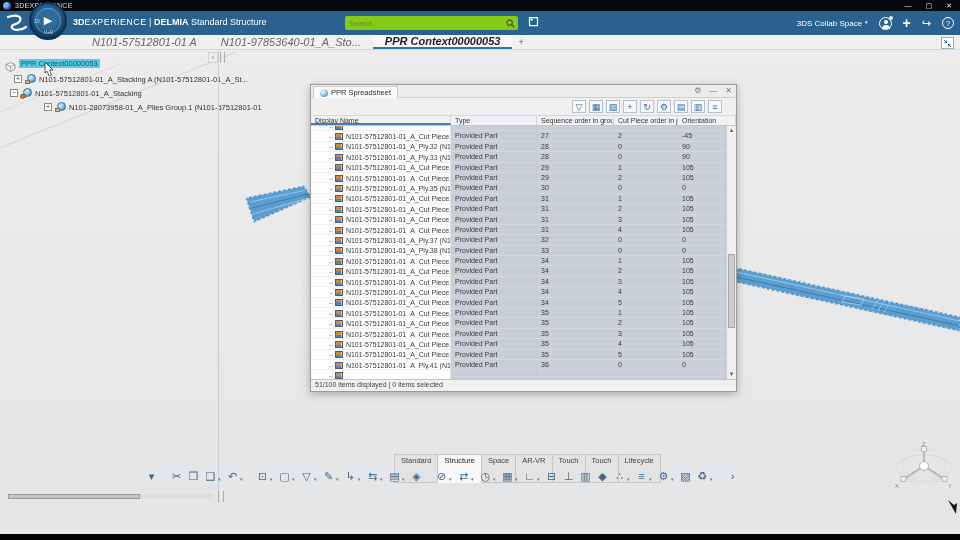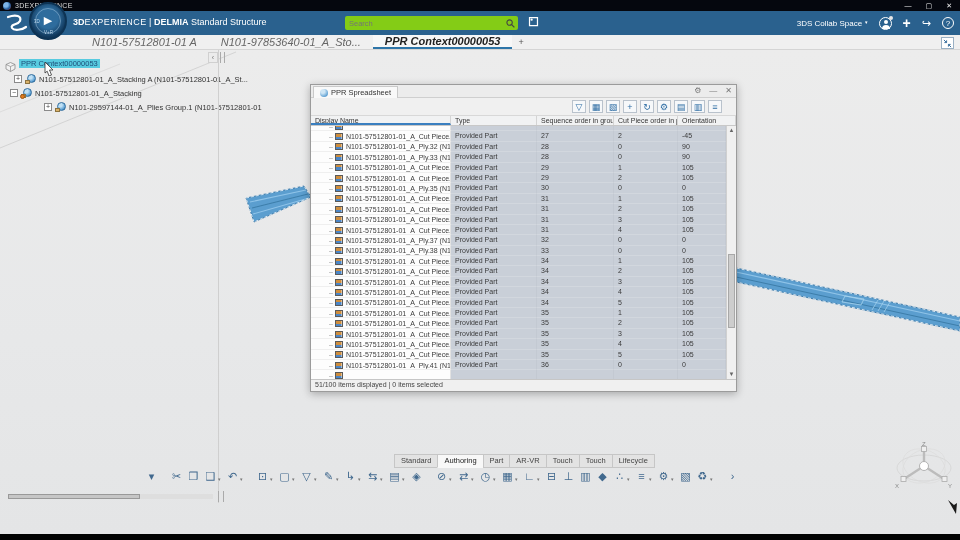--- a/index.html
+++ b/index.html
@@ -123,21 +123,21 @@
     border-left:1px solid #d0d0d0; font-size:6px; color:#666; text-align:center; }
   .vscroll .up { position:absolute; top:0; left:0; right:0; height:9px; line-height:9px; }
   .vscroll .dn { position:absolute; bottom:0; left:0; right:0; height:9px; line-height:9px; }
   .vscroll .thumb { position:absolute; left:1px; right:1px; top:128px; height:74px; background:#cdcdcd;
     border:1px solid #a8a8a8; }
   .ppr-status { position:absolute; left:0; right:0; bottom:0; height:12px; border-top:1px solid #c6c6c6;
     background:#f0f0f0; font-size:7px; color:#444; padding:1px 0 0 4px; }
 
   
   .btabs { position:absolute; left:394px; top:454px; display:flex; font-size:7.5px; color:#444; }
-  .btab { padding:1px 6px 2px; border:1px solid #c6c6c6; border-right:none; background:#e3e3e3; white-space:nowrap; }
+  .btab { padding:1px 6px 17px; border:1px solid #c6c6c6; border-right:none; background:#e3e3e3; white-space:nowrap; }
   .btab:last-child { border-right:1px solid #c6c6c6; }
   .btab.active { background:#f8f8f8; font-weight:normal; color:#222; border-bottom-color:#f8f8f8; }
   .btools { position:absolute; left:144px; top:468px; width:690px; height:17px; display:flex;
     align-items:center; gap:2px; }
   .btool { display:flex; align-items:flex-end; }
   .btool .g { font-size:11px; color:#41698e; width:15px; text-align:center; line-height:15px; }
   .btool .car { font-size:5px; color:#777; width:5px; line-height:10px; }
   .bsep { width:6px; }
   .bottomstrip { position:absolute; left:0; top:534px; width:960px; height:6px; background:#020202; }
 
@@ -286,21 +286,21 @@
               <span class="badge"></span>
             </span>
             <span class="lbl">N101-57512801-01_A_Stacking</span>
           </div>
           <div class="tree-item" style="left: 44px; top: 52px;">
             <span class="expander">+</span>
             <span class="nodeicon">
               <span class="globe"></span>
               <span class="box"></span>
             </span>
-            <span class="lbl">N101-29597144-01_A_Plies Group.1 (N101-57512801-01</span>
+            <span class="lbl">N101-28073958-01_A_Plies Group.1 (N101-57512801-01</span>
           </div>
         </div>
       <svg class="cursor-svg" style="left:44px;top:12px;" width="12" height="14" viewBox="0 0 12 14">
         <polygon points="1,0 9,8 5.5,8 7.5,13 5,14 3.2,9.2 1,11" fill="#fff" stroke="#333" stroke-width="0.8"></polygon>
       </svg>
     </div>
     <div class="divider-v"></div>
     <div class="collapse-ch">‹</div>
     <div class="grip-v"></div>
     <div class="hscroll-track">
@@ -596,22 +596,22 @@
         <span class="up">▲</span>
         <div class="thumb"></div>
         <span class="dn">▼</span>
       </div>
       <div class="ppr-status">51/100 items displayed | 0 items selected</div>
     </div>
   </div>
 
   <div class="btabs" id="btabs">
       <div class="btab">Standard</div>
-      <div class="btab active">Authoring</div>
-      <div class="btab">Part</div>
+      <div class="btab active">Structure</div>
+      <div class="btab">Space</div>
       <div class="btab">AR-VR</div>
       <div class="btab">Touch</div>
       <div class="btab">Touch</div>
       <div class="btab">Lifecycle</div>
     </div>
 
   <div class="btools" id="btools">
       <span class="btool">
         <span class="g">▾</span>
       </span>

